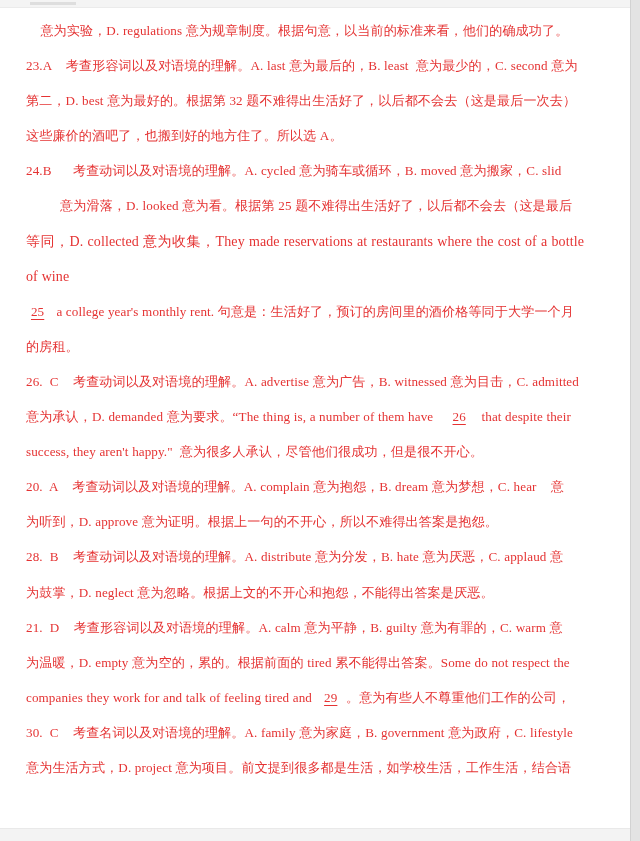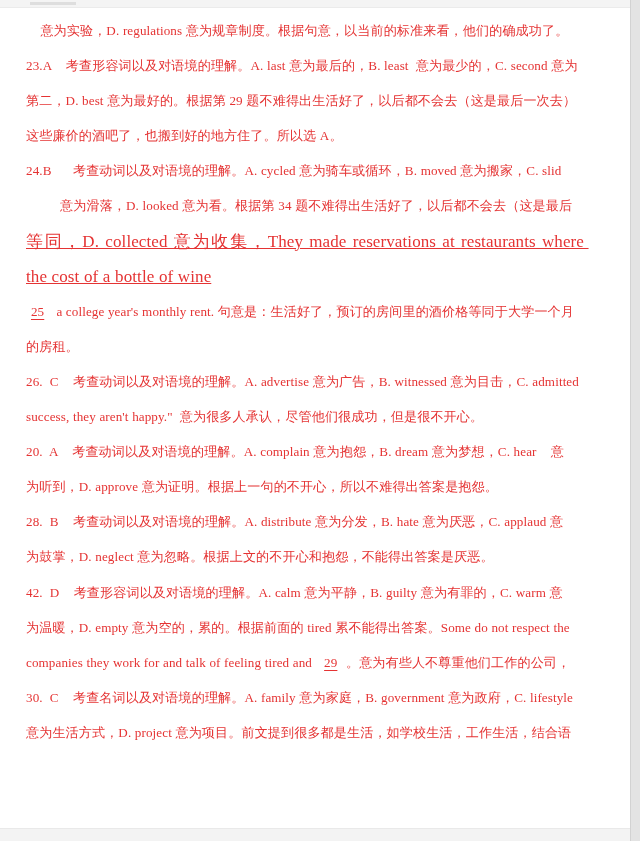--- a/index.html
+++ b/index.html
@@ -99,40 +99,41 @@
 <div id="page-root">
 
   <div class="edge-band-top"></div>
   <div class="edge-nick-left"></div>
 
   <div class="doc-body">
 
     <p class="para indent1">意为实验，D. regulations 意为规章制度。根据句意，以当前的标准来看，他们的确成功了。</p>
 
     <p class="para">23.A    考查形容词以及对语境的理解。A. last 意为最后的，B. least  意为最少的，C. second 意为</p>
-    <p class="para">第二，D. best 意为最好的。根据第 29 题不难得出生活好了，以后都不会去（这是最后一次去）</p>
+    <p class="para">第二，D. best 意为最好的。根据第 32 题不难得出生活好了，以后都不会去（这是最后一次去）</p>
     <p class="para">这些廉价的酒吧了，也搬到好的地方住了。所以选 A。</p>
 
     <p class="para">24.B      考查动词以及对语境的理解。A. cycled 意为骑车或循环，B. moved 意为搬家，C. slid</p>
-    <p class="para" style="text-indent:2.6em;">意为滑落，D. looked 意为看。根据第 34 题不难得出生活好了，以后都不会去（这是最后</p>
+    <p class="para" style="text-indent:2.6em;">意为滑落，D. looked 意为看。根据第 25 题不难得出生活好了，以后都不会去（这是最后</p>
 
-    <p class="para" style="font-size:17px;text-decoration:underline;">等同，D. collected 意为收集，They made reservations at restaurants where the cost of a bottle of wine</p>
+    <p class="para" style="font-size:14px;">等同，D. collected 意为收集，They made reservations at restaurants where the cost of a bottle of wine</p>
     <p class="para"><span class="blank">25</span><span>  a college year's monthly rent. 句意是：生活好了，预订的房间里的酒价格等同于大学一个月</span></p>
     <p class="para">的房租。</p>
 
     <p class="para">26.  C    考查动词以及对语境的理解。A. advertise 意为广告，B. witnessed 意为目击，C. admitted</p>
+    <p class="para"><span>意为承认，D. demanded 意为要求。“The thing is, a number of them have    </span><span class="blank">26</span><span>   that despite their</span></p>
     <p class="para">success, they aren't happy."  意为很多人承认，尽管他们很成功，但是很不开心。</p>
 
     <p class="para">20.  A    考查动词以及对语境的理解。A. complain 意为抱怨，B. dream 意为梦想，C. hear    意</p>
     <p class="para">为听到，D. approve 意为证明。根据上一句的不开心，所以不难得出答案是抱怨。</p>
 
     <p class="para">28.  B    考查动词以及对语境的理解。A. distribute 意为分发，B. hate 意为厌恶，C. applaud 意</p>
     <p class="para">为鼓掌，D. neglect 意为忽略。根据上文的不开心和抱怨，不能得出答案是厌恶。</p>
 
-    <p class="para">42.  D    考查形容词以及对语境的理解。A. calm 意为平静，B. guilty 意为有罪的，C. warm 意</p>
+    <p class="para">21.  D    考查形容词以及对语境的理解。A. calm 意为平静，B. guilty 意为有罪的，C. warm 意</p>
     <p class="para">为温暖，D. empty 意为空的，累的。根据前面的 tired 累不能得出答案。Some do not respect the</p>
     <p class="para"><span>companies they work for and talk of feeling tired and  </span><span class="blank">29</span><span> 。意为有些人不尊重他们工作的公司，</span></p>
 
     <p class="para">30.  C    考查名词以及对语境的理解。A. family 意为家庭，B. government 意为政府，C. lifestyle</p>
     <p class="para">意为生活方式，D. project 意为项目。前文提到很多都是生活，如学校生活，工作生活，结合语</p>
 
   </div>
 
   <div class="edge-band-bottom"></div>
   <div class="edge-band-right"></div>

